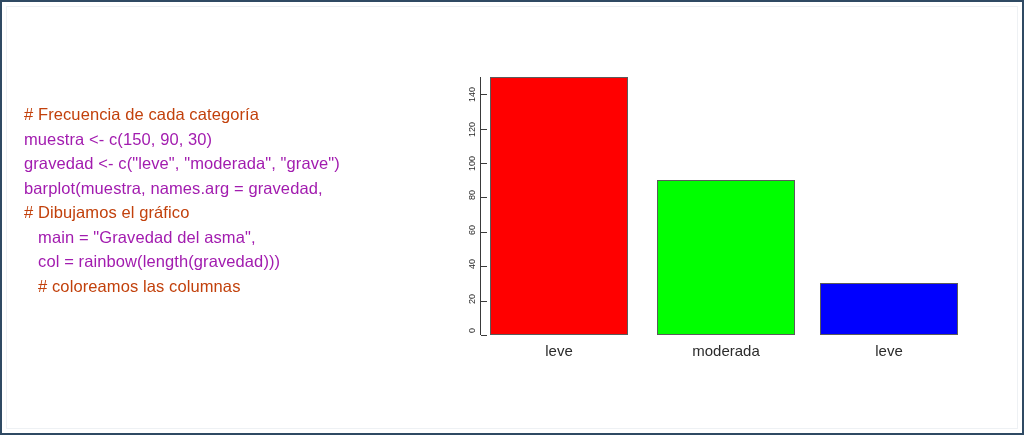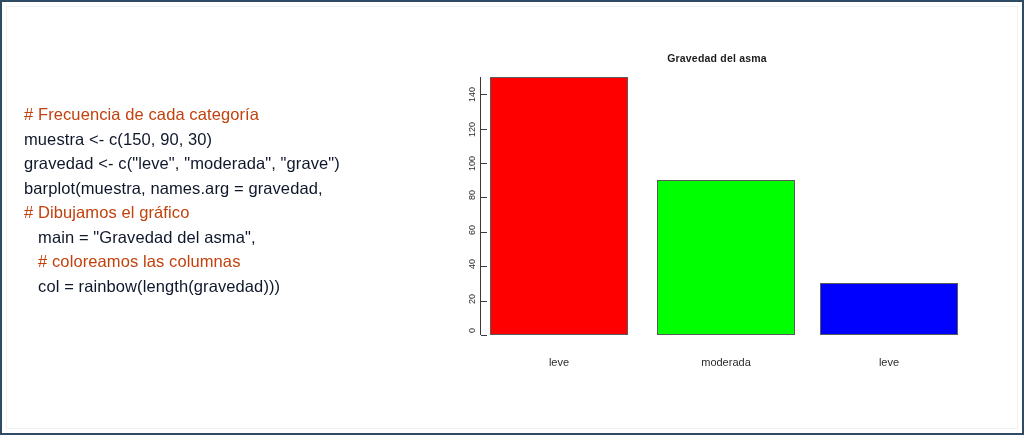--- a/index.html
+++ b/index.html
@@ -35,21 +35,21 @@
     position: absolute;
     left: 22px;
     top: 100px;
     width: 400px;
   }
   .code-line {
     font-family: "Liberation Sans", sans-serif;
     font-size: 16.5px;
     line-height: 24.5px;
     white-space: pre;
-    color: #0f172a;
+    color: #a21caf;
     letter-spacing: 0.1px;
   }
   .code-line.comment {
     color: #c2410c;
   }
 
   
   #plot {
     position: absolute;
     left: 430px;
@@ -103,45 +103,44 @@
     left: -4px;
     top: -6px;
   }
   .bar {
     position: absolute;
     border: 1px solid #5b5b5b;
     box-sizing: border-box;
   }
   .xtick-label {
     position: absolute;
-    top: 324px;
+    top: 310px;
     text-align: center;
-    font-size: 11px;
+    font-size: 15px;
     color: #2b2b2b;
     font-family: "Liberation Sans", sans-serif;
   }
 </style>
 </head>
 <body>
 
 <div id="page">
 
   <div id="code-panel">
       <div class="code-line comment"># Frecuencia de cada categoría</div>
       <div class="code-line">muestra &lt;- c(150, 90, 30)</div>
       <div class="code-line">gravedad &lt;- c("leve", "moderada", "grave")</div>
       <div class="code-line">barplot(muestra, names.arg = gravedad,</div>
       <div class="code-line comment"># Dibujamos el gráfico</div>
       <div class="code-line">   main = "Gravedad del asma",</div>
+      <div class="code-line">   col = rainbow(length(gravedad)))</div>
       <div class="code-line comment">   # coloreamos las columnas</div>
-      <div class="code-line">   col = rainbow(length(gravedad)))</div>
     </div>
 
   <div id="plot">
-    <div id="plot-title">Gravedad del asma</div>
     <div id="yaxis"></div>
     <div id="yticks-layer">
         <div class="ytick" style="top: 303px;"></div>
         <div class="ytick-label" style="top: 297px;"><span>0</span></div>
         <div class="ytick" style="top: 268.6px;"></div>
         <div class="ytick-label" style="top: 262.6px;"><span>20</span></div>
         <div class="ytick" style="top: 234.2px;"></div>
         <div class="ytick-label" style="top: 228.2px;"><span>40</span></div>
         <div class="ytick" style="top: 199.8px;"></div>
         <div class="ytick-label" style="top: 193.8px;"><span>60</span></div>

